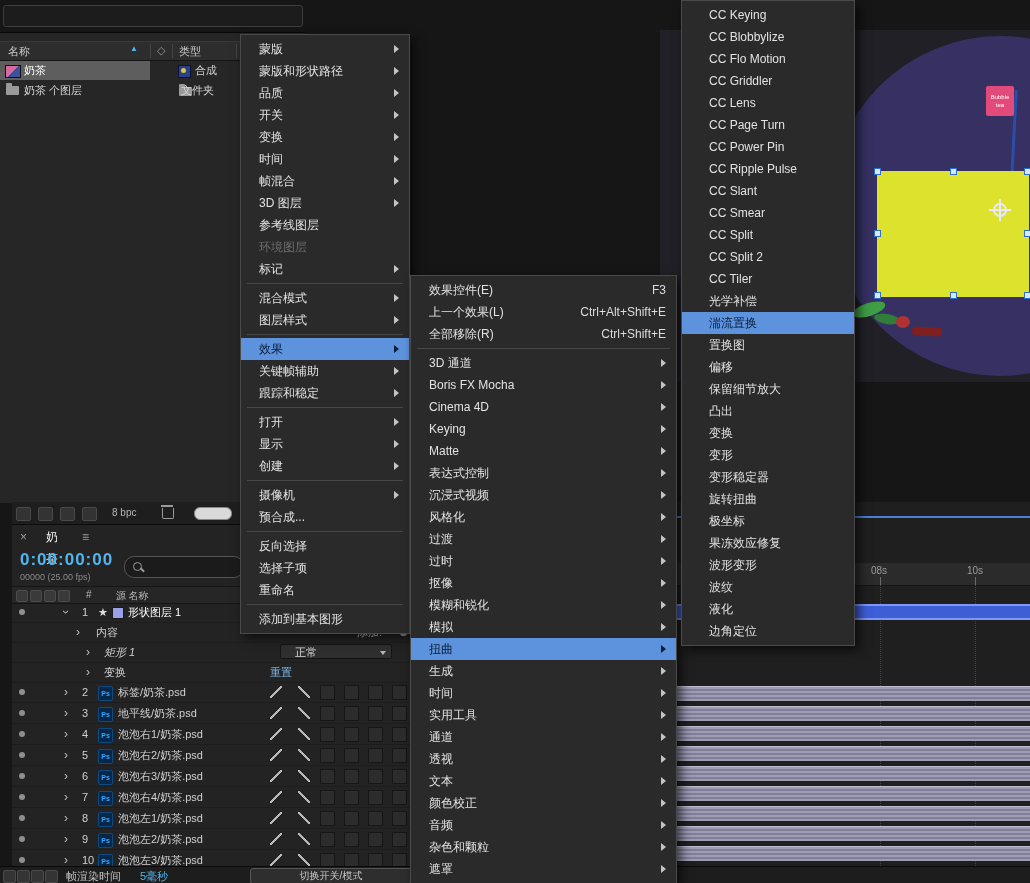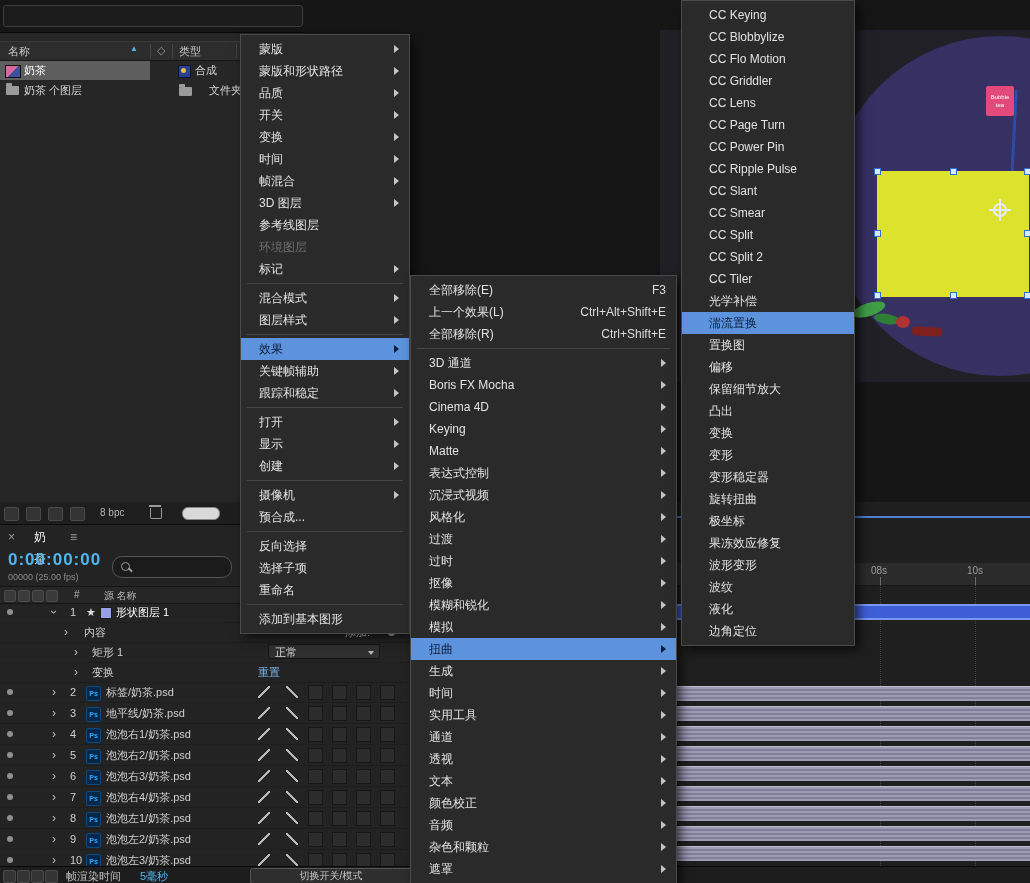--- a/index.html
+++ b/index.html
@@ -37,21 +37,21 @@
   .anchor::after{left:4px;top:-6px;width:2px;height:22px;}
   .flag-pole{position:absolute;left:352px;top:60px;width:3px;height:108px;background:#2b4da8;transform:rotate(3deg);}
   .flag{position:absolute;left:326px;top:56px;width:28px;height:30px;background:#e24a7c;border-radius:2px;
         color:#ffffff;font-size:6px;line-height:8px;text-align:center;padding-top:7px;box-sizing:border-box;}
   .leaf1{position:absolute;left:192px;top:273px;width:34px;height:13px;border-radius:50%;background:#3f9d46;transform:rotate(-18deg);}
   .leaf2{position:absolute;left:214px;top:284px;width:26px;height:10px;border-radius:50%;background:#2f7d36;transform:rotate(10deg);}
   .berry{position:absolute;left:236px;top:286px;width:14px;height:12px;border-radius:50%;background:#b03232;}
   .rbar{position:absolute;left:252px;top:297px;width:30px;height:9px;border-radius:4px;background:#7e2020;transform:rotate(3deg);}
   
   .blue-line{left:675px;top:516px;width:355px;height:2px;background:#4a7fd4;z-index:5;}
-  .tl-left{left:0;top:502px;width:675px;height:381px;background:#232323;}
+  .tl-left{left:12px;top:502px;width:675px;height:381px;background:#232323;}
   .tl-right{left:675px;top:502px;width:355px;height:381px;background:#1f1f1f;}
   .tlbar{position:absolute;left:0;top:0;width:100%;height:22px;background:#1e1e1e;border-bottom:1px solid #0c0c0c;}
   .mini-ico{position:absolute;top:5px;width:13px;height:12px;background:#333;border:1px solid #4a4a4a;border-radius:2px;}
   .bpc{position:absolute;left:100px;top:5px;font-size:10px;color:#b5b5b5;}
   .trash{position:absolute;left:150px;top:6px;width:10px;height:10px;border:1px solid #9a9a9a;border-top:none;border-radius:0 0 2px 2px;}
   .trash::before{content:"";position:absolute;left:-2px;top:-3px;width:12px;height:2px;background:#9a9a9a;}
   .pill{position:absolute;left:182px;top:5px;width:36px;height:11px;border:1px solid #888;border-radius:6px;background:#d9d9d9;}
   .tab{position:absolute;left:0;top:24px;height:22px;line-height:22px;font-size:12px;color:#e0e0e0;}
   .timecode{position:absolute;left:8px;top:48px;font-size:17px;letter-spacing:1px;color:#4fb6f0;font-weight:bold;}
   .frameinfo{position:absolute;left:8px;top:70px;font-size:9px;color:#8a8a8a;}
@@ -68,21 +68,21 @@
   .c-num{position:absolute;left:70px;}
   .star{position:absolute;left:86px;color:#dcdcdc;font-size:11px;}
   .swatch{position:absolute;left:100px;top:5px;width:10px;height:10px;background:#98a0e8;border:1px solid #1a1a1a;}
   .ps-ico{position:absolute;left:86px;top:4px;width:13px;height:13px;background:#06274a;color:#31a8ff;
           font-size:7px;line-height:13px;text-align:center;border:1px solid #0c4a80;border-radius:2px;font-weight:bold;}
   .c-name{position:absolute;left:106px;white-space:nowrap;}
   .sw1{position:absolute;left:258px;top:4px;width:12px;height:12px;background:linear-gradient(135deg,transparent 45%,#b8b8b8 45% 55%,transparent 55%);}
   .sw2{position:absolute;left:286px;top:4px;width:12px;height:12px;background:linear-gradient(45deg,transparent 45%,#b8b8b8 45% 55%,transparent 55%);}
   .cbox{position:absolute;top:3px;width:13px;height:13px;background:#2c2c2c;border:1px solid #161616;}
   .mode-dd{position:absolute;left:268px;top:2px;width:112px;height:15px;background:#2f2f2f;border:1px solid #141414;
-           border-radius:2px;line-height:15px;font-size:11px;color:#d8d8d8;padding-left:6px;box-sizing:border-box;}
+           border-radius:2px;line-height:15px;font-size:11px;color:#d8d8d8;padding-left:14px;box-sizing:border-box;}
   .dd-arrow{position:absolute;right:5px;top:6px;width:0;height:0;border-top:4px solid #b5b5b5;
             border-left:3px solid transparent;border-right:3px solid transparent;}
   .reset{color:#7ab4e8;}
   .addlab{position:absolute;left:345px;color:#d0d0d0;}
   .adddot{position:absolute;left:388px;top:7px;width:7px;height:7px;border-radius:50%;background:#b9b9b9;}
   
   .ruler{position:absolute;left:0;top:61px;width:100%;height:22px;background:#2b2b2b;border-bottom:1px solid #141414;
          font-size:10px;color:#9c9c9c;}
   .tick{position:absolute;top:14px;width:1px;height:8px;background:#6b6b6b;}
   .gridline{position:absolute;top:83px;bottom:17px;width:0;border-left:1px dotted #454545;}
@@ -136,21 +136,21 @@
       <div class="thumb"></div>
       <span class="abs" style="left:24px;color:#ffffff;">奶茶</span>
       <div class="comp-ico"></div>
       <span class="abs" style="left:195px;">合成</span>
     </div>
 
     <div class="pp-row" style="top:48px;">
       <div class="folder"></div>
       <span class="abs" style="left:24px;">奶茶 个图层</span>
       <div class="folder folder2"></div>
-      <span class="abs" style="left:181px;margin-left:28px;">文件夹</span>
+      <span class="abs" style="left:181px;">文件夹</span>
     </div>
   </div>
 
   <div class="abs viewer">
     <div class="circle"></div>
     <div class="leaf1"></div>
     <div class="leaf2"></div>
     <div class="berry"></div>
     <div class="rbar"></div>
     <div class="flag-pole"></div>
@@ -213,21 +213,21 @@
 
     <div class="trow" style="top:120px;">
       <span class="caret" style="left:64px;">›</span>
       <span class="c-name" style="left:84px;">内容</span>
       <span class="addlab">添加:</span>
       <div class="adddot"></div>
     </div>
 
     <div class="trow" style="top:140px;">
       <span class="caret" style="left:74px;">›</span>
-      <span class="c-name" style="left:92px;">矩形 1</span>
+      <span class="c-name" style="left:92px;font-style:italic;">矩形 1</span>
       <div class="mode-dd">
         <span>正常</span>
         <div class="dd-arrow"></div>
       </div>
     </div>
 
     <div class="trow" style="top:160px;">
       <span class="caret" style="left:74px;">›</span>
       <span class="c-name" style="left:92px;">变换</span>
       <span class="abs reset" style="left:258px;">重置</span>
@@ -590,21 +590,21 @@
       <div class="mi">
         <span class="lab">添加到基本图形</span>
         <span class="sc"></span>
 
       </div>
     </div>
 
   <div class="menu" style="left:410px;top:275px;width:265px;">
 
       <div class="mi">
-        <span class="lab">全部移除(E)</span>
+        <span class="lab">效果控件(E)</span>
         <span class="sc">F3</span>
 
       </div>
 
       <div class="mi">
         <span class="lab">上一个效果(L)</span>
         <span class="sc">Ctrl+Alt+Shift+E</span>
 
       </div>
 

